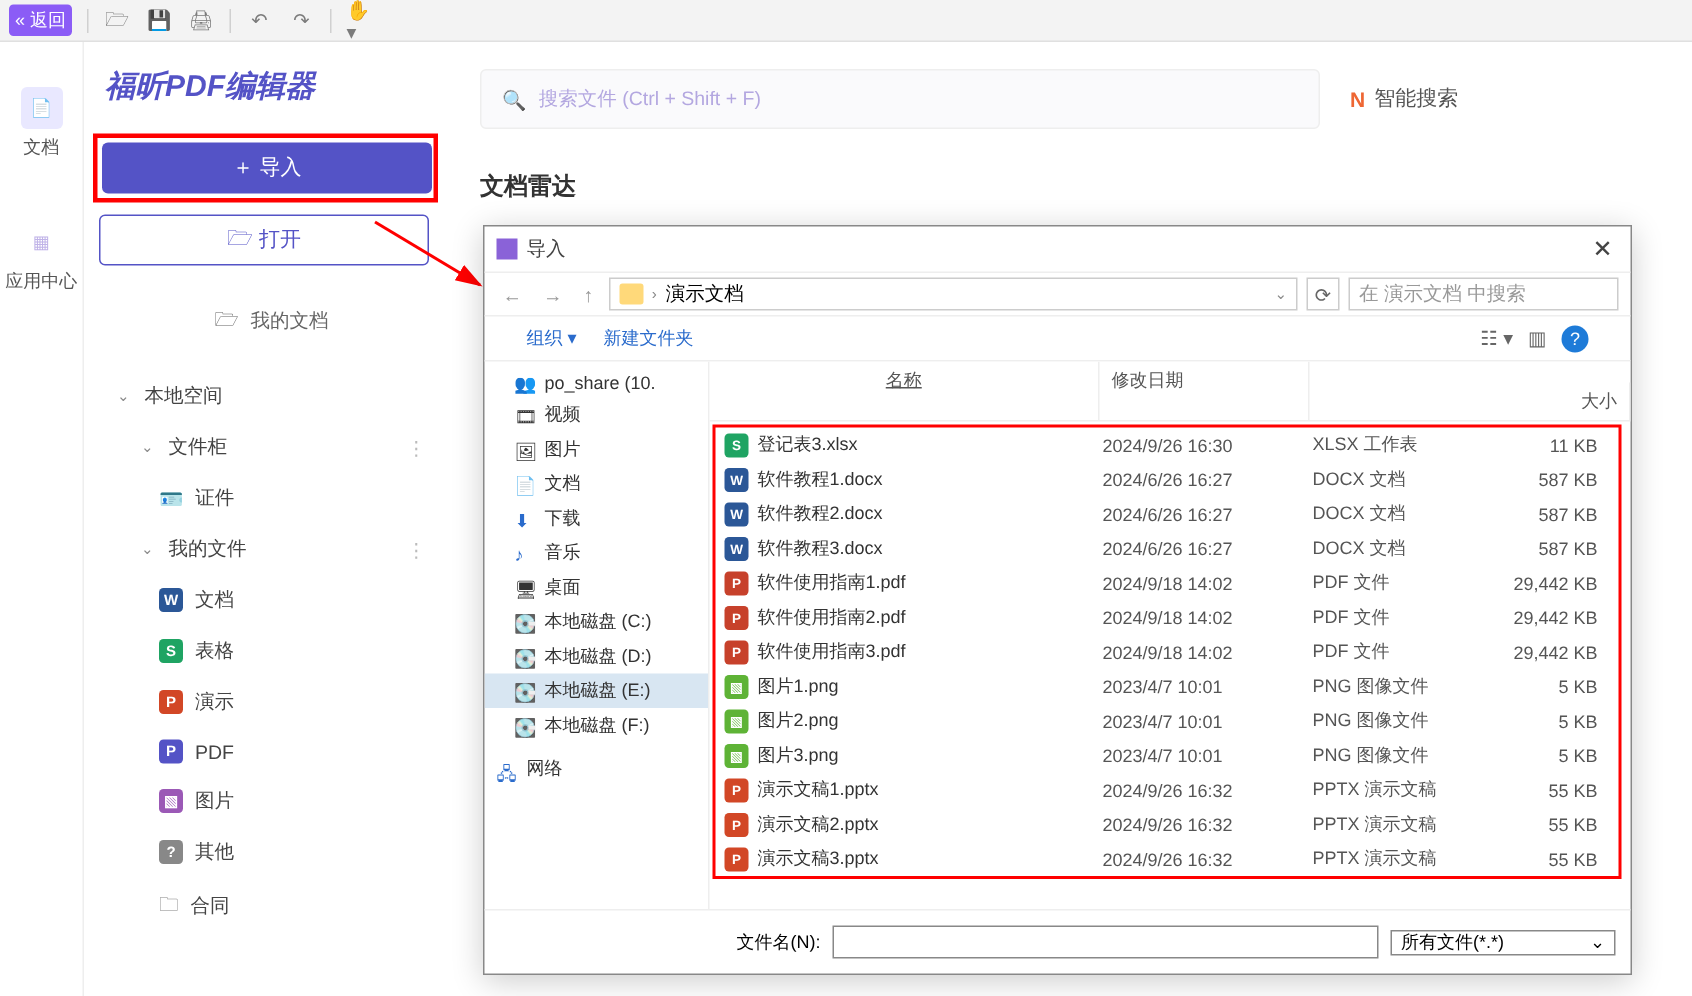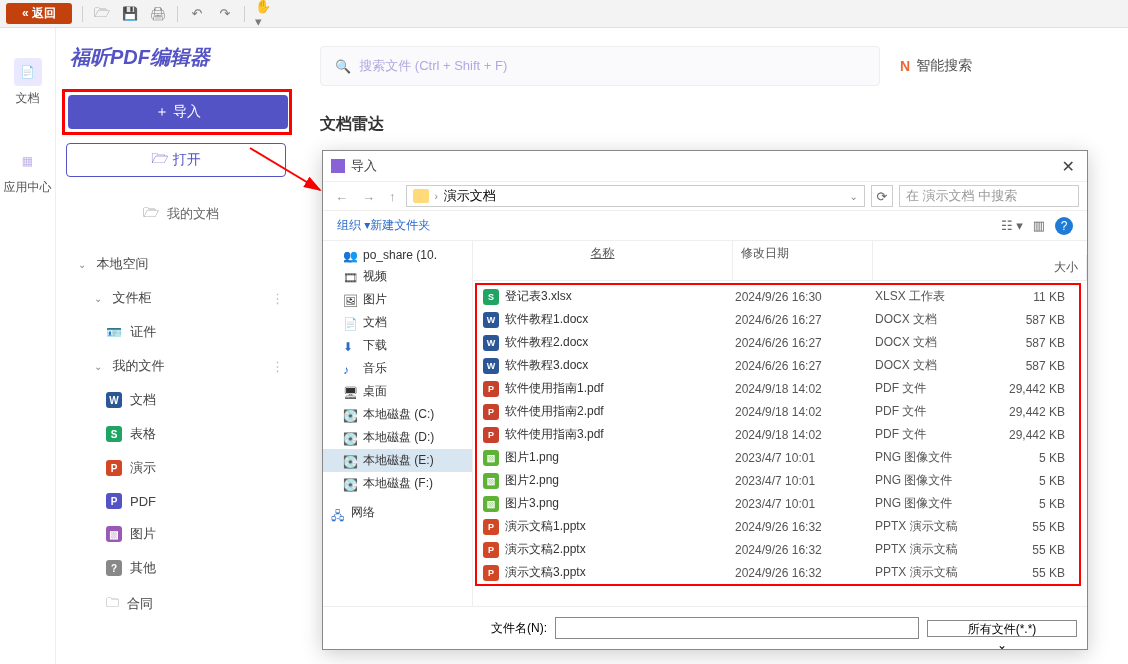--- a/index.html
+++ b/index.html
@@ -1,20 +1,20 @@
 <!DOCTYPE html>
 <html><head>
 <meta charset="utf-8">
 <style>
   * { box-sizing: border-box; margin: 0; padding: 0; font-family: "Microsoft YaHei", sans-serif; }
   body { background: #fff; width: 1128px; height: 664px; overflow: hidden; font-size: 13px; }
 
   
   .topbar { height: 28px; background: #f3f3f3; border-bottom: 1px solid #e0e0e0; display: flex; align-items: center; padding: 0 6px; gap: 10px; }
-  .back-btn { background: #c2410c; color: #fff; border-radius: 3px; padding: 2px 16px; font-size: 12px; cursor: pointer; font-weight: bold; }
+  .back-btn { background: #8b5cf6; color: #fff; border-radius: 3px; padding: 2px 4px; font-size: 12px; cursor: pointer; }
   .tb-icon { width: 18px; height: 18px; display: inline-flex; align-items: center; justify-content: center; color: #7b7b7b; cursor: pointer; }
   .tb-sep { width:1px; height:16px; background:#d0d0d0; }
   .title-center { flex: 1; text-align: center; color: #777; font-size: 13px; }
 
   
   .main { display: flex; height: calc(100% - 28px); }
   .left-rail { width: 56px; border-right: 1px solid #eee; display: flex; flex-direction: column; align-items: center; padding-top: 30px; gap: 40px; }
   .rail-item { display: flex; flex-direction: column; align-items: center; font-size: 12px; color: #555; cursor: pointer; }
   .rail-icon { width: 28px; height: 28px; border-radius: 4px; display: flex; align-items: center; justify-content: center; margin-bottom: 4px; }
 
@@ -45,21 +45,21 @@
   .dlg-title { height:30px; display:flex; align-items:center; padding:0 8px; font-size:13px; color:#444; }
   .dlg-title .sq { width:14px; height:14px; background:#8a62d8; margin-right:6px;}
   .dlg-close { margin-left:auto; cursor:pointer; font-size:16px; color:#444; padding:0 4px;}
   .dlg-nav { height:30px; display:flex; align-items:center; padding:0 8px; gap:6px; border-top:1px solid #eee; border-bottom:1px solid #eee;}
   .dlg-nav .arrow { color:#999; cursor:pointer; padding:0 4px;}
   .breadcrumb-box { flex:1; display:flex; align-items:center; border:1px solid #ccc; height:22px; padding:0 6px; gap:6px; }
   .bc-folder { width:16px; height:14px; background:#ffd97a; border-radius:2px;}
   .bc-chev { color:#888; font-size:10px;}
   .refresh { border:1px solid #ccc; width:22px; height:22px; display:flex; align-items:center; justify-content:center; cursor:pointer; color:#666;}
   .dlg-search { border:1px solid #ccc; height:22px; width:180px; padding:0 6px; color:#999; display:flex; align-items:center;}
-  .dlg-toolbar { height:30px; display:flex; align-items:center; padding:0 14px; border-bottom:1px solid #eee;}
+  .dlg-toolbar { height:30px; display:flex; align-items:center; padding:0 28px; gap:18px; border-bottom:1px solid #eee;}
   .dlg-toolbar .link { color:#2a6bcc; cursor:pointer; font-size:12px;}
   .dlg-toolbar .right { margin-left:auto; display:flex; gap:10px; align-items:center;}
   .help-circle { width:18px; height:18px; border-radius:50%; background:#1e7bd8; color:#fff; display:flex; align-items:center; justify-content:center; font-size:12px;}
 
   .dlg-body { flex:1; display:flex; overflow:hidden;}
   .dlg-tree { width:150px; border-right:1px solid #eee; overflow-y:auto; padding:4px 0;}
   .tree-item { padding:3px 8px; font-size:12px; color:#333; display:flex; align-items:center; gap:6px; cursor:pointer; white-space:nowrap;}
   .tree-item.indent { padding-left:20px;}
   .tree-item.sel { background:#d8e6f2;}
   .tree-icon { width:14px; height:12px; display:inline-block;}
@@ -73,21 +73,21 @@
   .file-row .c-name{ flex:0 0 258px; display:flex; align-items:center; gap:6px; padding-left:6px;}
   .file-row .c-date{ flex:0 0 140px; color:#555;}
   .file-row .c-type{ flex:0 0 120px; color:#555;}
   .file-row .c-size{ flex:1; text-align:right; padding-right:14px; color:#555;}
   .ficon { width:16px; height:16px; border-radius:3px; display:inline-flex; align-items:center; justify-content:center; font-size:9px; color:#fff; font-weight:bold;}
 
   .dlg-footer { border-top:1px solid #eee; padding:10px; display:flex; flex-direction:column; gap:10px;}
   .fn-row { display:flex; align-items:center; gap:8px;}
   .fn-label { font-size:12px;}
   .fn-input { flex:1; max-width:380px; border:1px solid #888; height:22px;}
-  .fn-filter { border:1px solid #888; height:17px; width:150px; padding:0 6px; display:flex; align-items:center; justify-content:space-between; font-size:12px;flex-direction:column;}
+  .fn-filter { border:1px solid #888; height:17px; width:150px; padding:0 6px; display:flex; align-items:center; justify-content:space-between; font-size:12px;}
   .btn-row { display:flex; justify-content:flex-end; gap:12px;}
   .dlg-btn { border:1px solid #888; padding:3px 16px; font-size:12px; background:#efefef; cursor:pointer; display:flex; align-items:center; gap:4px;}
   .dlg-btn.primary { border:2px solid #1e7bd8;}
 </style>
 </head>
 <body>
 
 <div class="topbar">
   <span class="back-btn">« <span>返回</span></span>
   <span class="tb-sep"></span>

